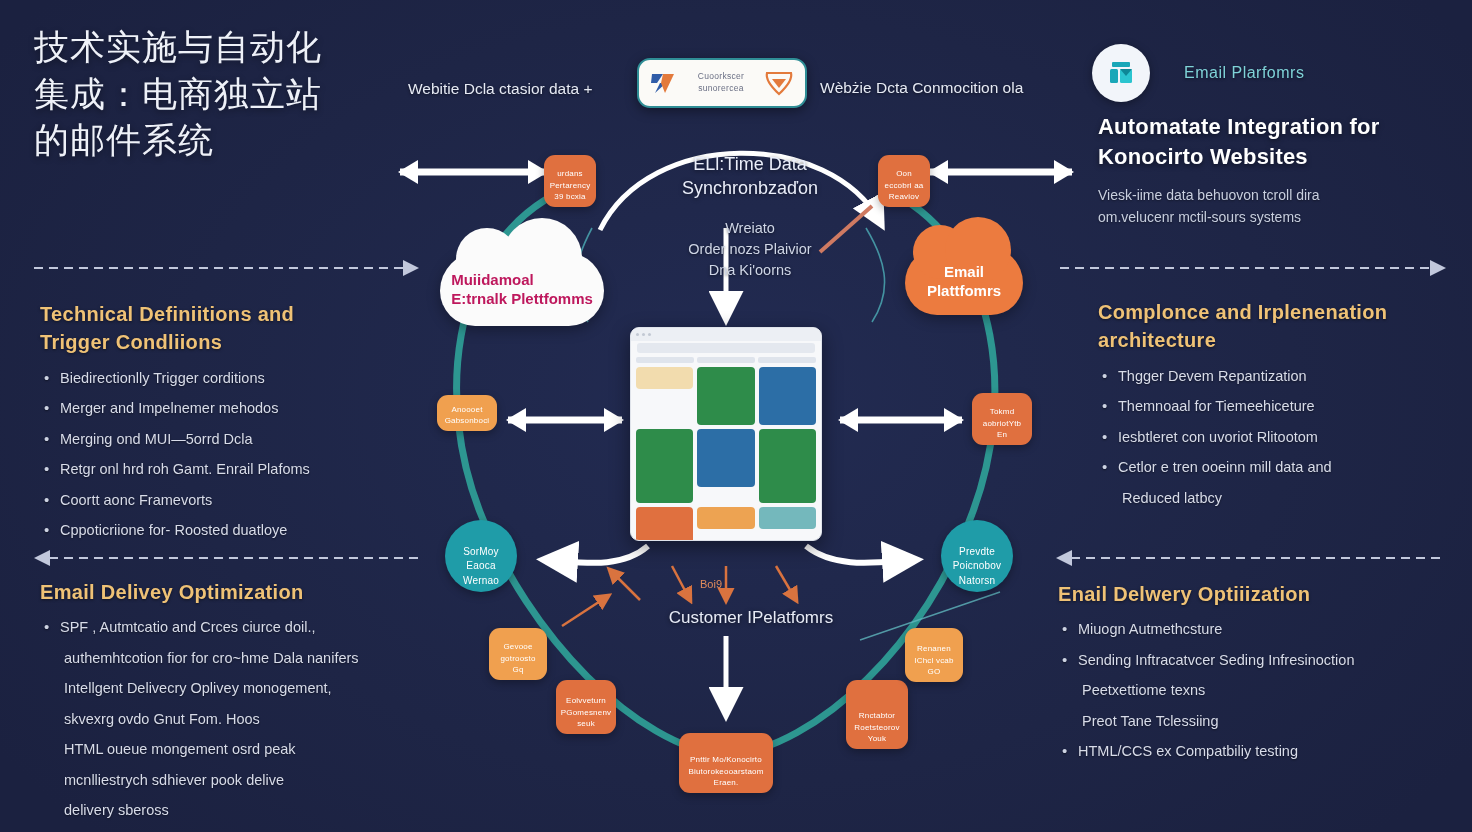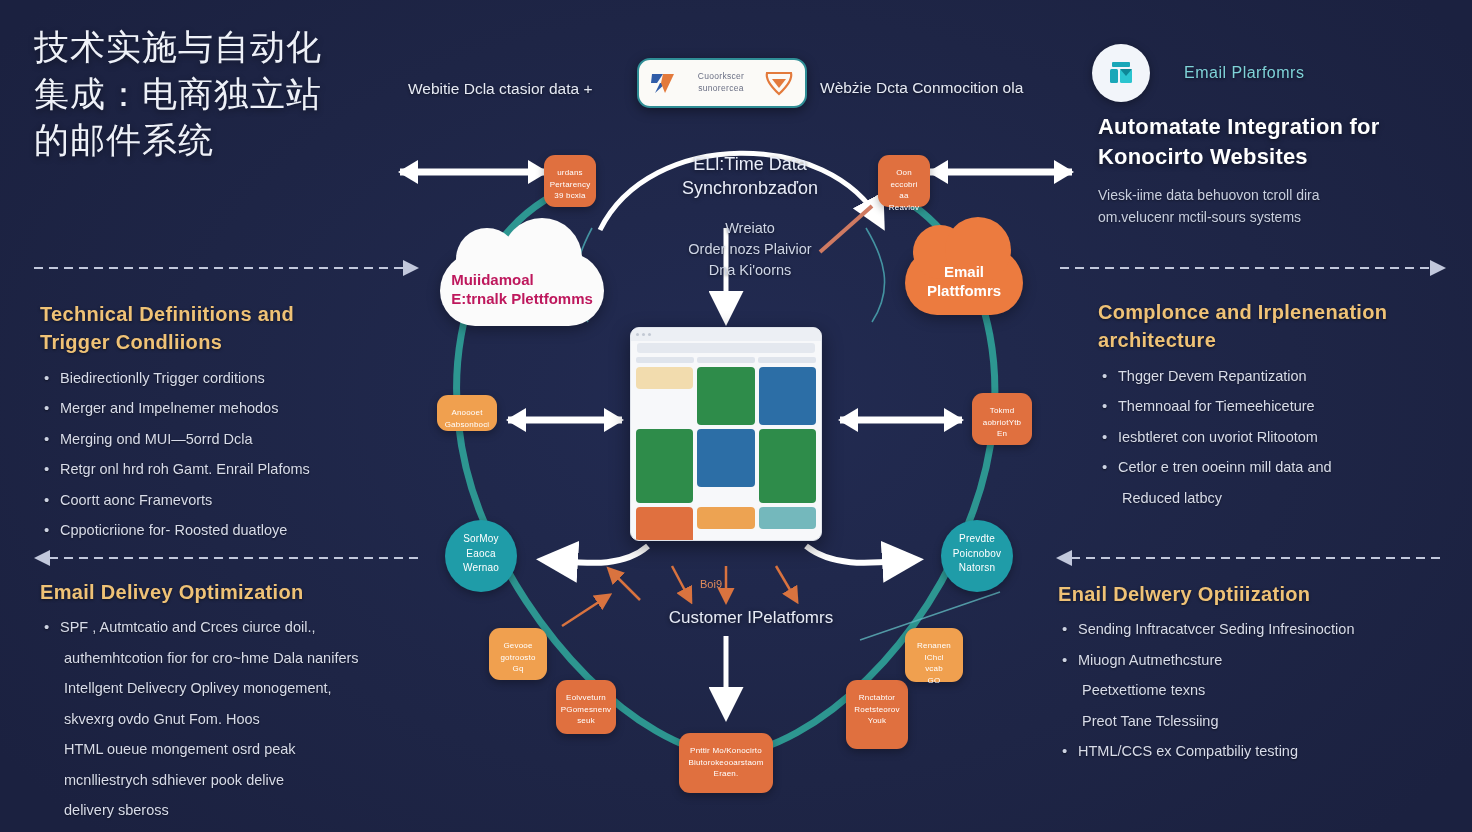--- a/index.html
+++ b/index.html
@@ -145,23 +145,23 @@
   }
   #cloud-right::before{ width:54px; height:54px; left:8px; top:-22px; }
   #cloud-right::after{ width:66px; height:66px; right:12px; top:-30px; }
   #cloud-right .ctxt{
     position:relative; z-index:2; text-align:center;
     font-size:15px; font-weight:700; line-height:1.3; color:#fff;
   }
 
   
   .node{
-    position:absolute; display:flex; align-items:flex-start; justify-content:center;
+    position:absolute; display:flex; align-items:flex-end; justify-content:center;
     text-align:center; color:#fff; font-size:8px; line-height:1.45;
-    padding:12px; letter-spacing:.2px;
+    padding:4px; letter-spacing:.2px;
     box-shadow:0 3px 9px rgba(0,0,0,.3);
     filter:blur(.15px);
   }
   .node.rect{ border-radius:11px; }
   .node.circle{ border-radius:50%; font-size:10px; }
   .n-orange{ background:#e0703f; }
   .n-lightorange{ background:#f0a04f; }
   .n-teal{ background:#1f9ca8; }
 
   
@@ -488,21 +488,21 @@
       <li>Themnoaal for Tiemeehiceture</li>
       <li>Iesbtleret con uvoriot Rlitootom</li>
       <li>Cetlor e  tren ooeinn mill data and</li>
       <li class="nobullet">Reduced latbcy</li>
     </ul>
   </div>
 
   <div id="panel-br" class="abs panel">
     <h3>Enail Delwery Optiiization</h3>
     <ul>
+      <li>Miuogn Autmethcsture</li>
       <li>Sending Inftracatvcer  Seding Infresinoction</li>
-      <li>Miuogn Autmethcsture</li>
       <li class="nobullet">Peetxettiome  texns</li>
       <li class="nobullet">Preot Tane Tclessiing</li>
       <li>HTML/CCS ex Compatbiliy testing</li>
     </ul>
   </div>
 
 </div>
 
 </body></html>

